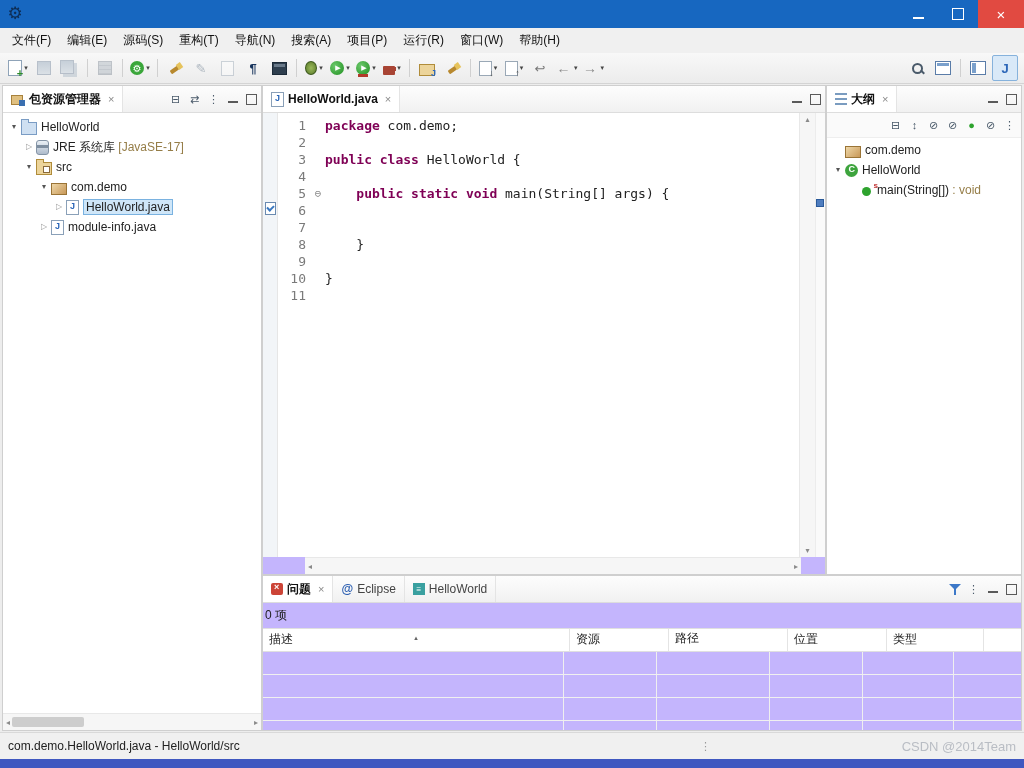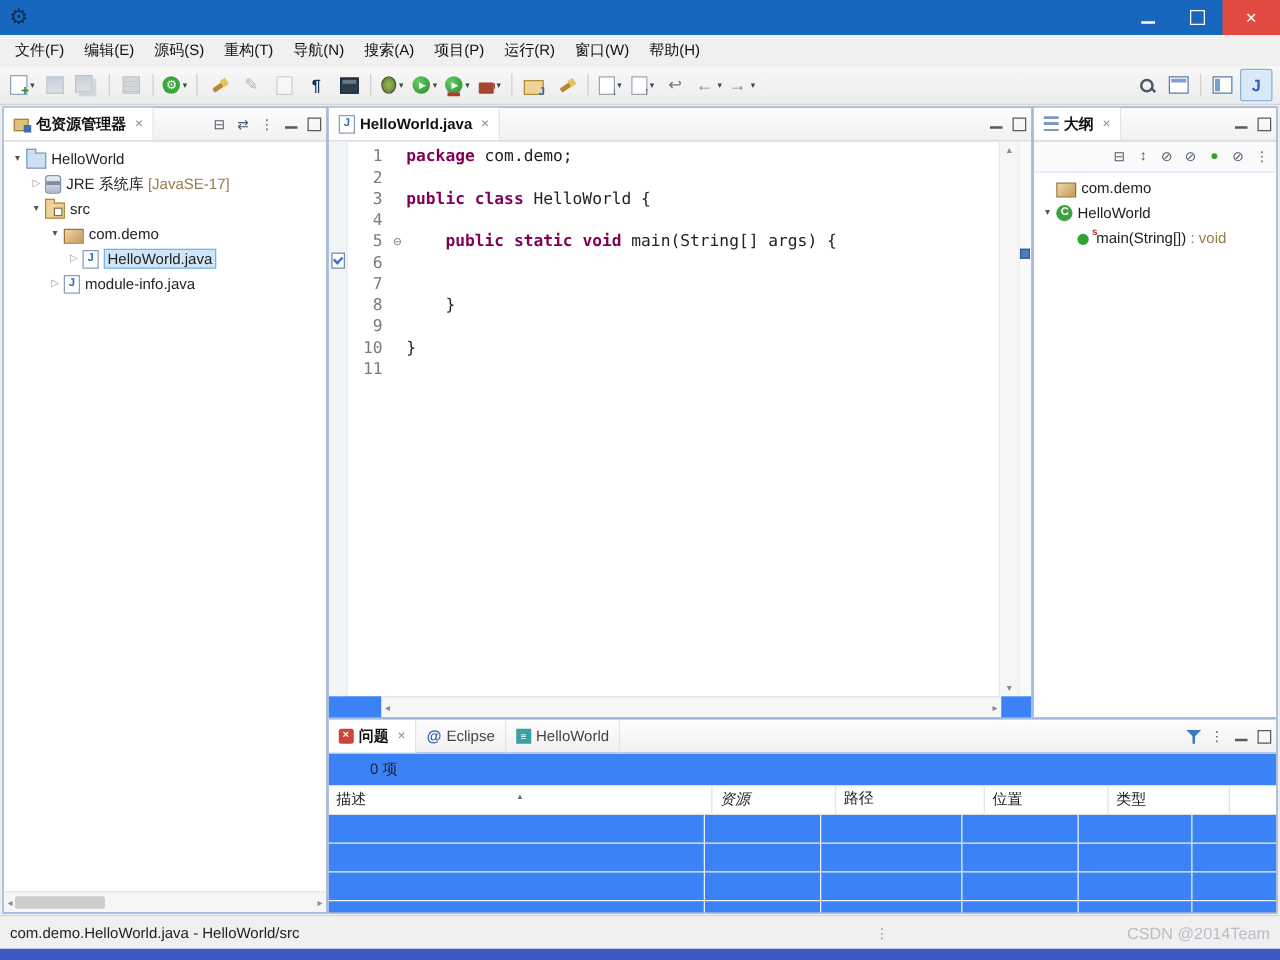--- a/index.html
+++ b/index.html
@@ -63,21 +63,21 @@
   .i-magnifier{width:15px;height:15px;}
   .i-magnifier::before{content:"";position:absolute;left:2px;top:2px;width:7px;height:7px;border:2px solid #4a5a6a;border-radius:50%;}
   .i-magnifier::after{content:"";position:absolute;left:10px;top:10px;width:5px;height:2px;background:#4a5a6a;transform:rotate(45deg);}
   .i-persp,.i-persp2{width:14px;height:12px;border:1px solid #5a7ca8;background:#fff;}
   .i-persp::after{content:"";position:absolute;left:1px;top:1px;right:1px;height:3px;background:#7aa0cc;}
   .i-persp2::after{content:"";position:absolute;left:1px;top:1px;width:4px;bottom:1px;background:#7aa0cc;}
   .i-javapersp{color:#2b66b8;font-weight:bold;font-size:13px;}
 
   
   #workbench{position:absolute;top:83px;left:0;right:0;bottom:35px;}
-  .panel{position:absolute;background:#3b82f6;border:1px solid #cfcfcf;display:flex;flex-direction:column;overflow:hidden;}
+  .panel{position:absolute;background:#c4b5fd;border:1px solid #cfcfcf;display:flex;flex-direction:column;overflow:hidden;}
   #pkg-panel{left:2px;top:2px;width:258px;bottom:2px;}
   #editor-panel{left:262px;top:2px;right:198px;height:488px;}
   #outline-panel{right:2px;top:2px;width:194px;height:488px;}
   #problems-panel{left:262px;right:2px;top:492px;bottom:2px;}
 
   .tabbar{height:26px;background:linear-gradient(#fdfdfd,#f1f1f1);border-bottom:1px solid #ddd;display:flex;align-items:center;flex:none;}
   .tab{height:26px;display:flex;align-items:center;padding:0 8px;gap:4px;color:#444;border-right:1px solid #e4e4e4;white-space:nowrap;}
   .tab.active{background:#fff;font-weight:bold;color:#111;}
   .tab .close{color:#8a8a8a;font-size:11px;margin-left:3px;font-weight:normal;}
   .spacer{flex:1;}
@@ -145,21 +145,21 @@
   .hscroll{height:16px;flex:none;background:#f6f6f6;border-top:1px solid #e8e8e8;display:flex;align-items:center;color:#8a8a8a;font-size:8px;padding:0 3px;}
   .hthumb{height:10px;background:#cdcdcd;border-radius:2px;margin:0 2px;}
   #editor-hscroll{margin-left:42px;margin-right:24px;}
 
   
   #outline-tools{height:24px;border-bottom:1px solid #eee;display:flex;align-items:center;justify-content:flex-end;padding-right:2px;flex:none;background:#fafafa;}
   #outline-tree{flex:1;padding-top:2px;overflow:hidden;background:#fff;}
   .green-dot{color:#2ea32e !important;}
 
   
-  #problems-count{padding:4px 2px;flex:none;margin-left:31px;}
+  #problems-count{padding:4px 2px;flex:none;}
   #phead{display:flex;border-top:1px solid #e0e0e0;border-bottom:1px solid #e0e0e0;height:22px;flex:none;background:#fff;}
   .pcol{height:22px;line-height:21px;padding-left:6px;border-right:1px solid #e4e4e4;position:relative;flex:none;}
   .sortmark{position:absolute;top:-2px;left:50%;transform:translateX(-50%);font-size:7px;color:#666;}
   .prow{display:flex;height:22px;border-bottom:1px solid #f0f0f0;flex:none;}
   .pcell{border-right:1px solid #efefef;height:100%;flex:none;}
 
   
   #statusbar{position:absolute;left:0;right:0;bottom:9px;height:26px;background:#f0f0f0;border-top:1px solid #d9d9d9;display:flex;align-items:center;padding:0 8px;}
   #status-overflow{position:absolute;left:700px;color:#999;font-size:11px;}
   #watermark{margin-left:auto;color:#b9bdc4;font-size:13px;}
@@ -531,21 +531,21 @@
       <span class="mini-ic">
           <span class="ctl-min"></span>
         </span>
       <span class="mini-ic">
           <span class="ctl-max"></span>
         </span>
     </div>
     <div id="problems-count">0 项</div>
     <div id="phead">
         <div class="pcol" style="width: 300px;"><span>描述</span><span class="sortmark">▴</span></div>
-        <div class="pcol" style="width: 92px; font-style: italic;"><span>资源</span></div>
+        <div class="pcol" style="width: 92px;"><span>资源</span></div>
         <div class="pcol" style="width: 112px; font-family: Liberation Mono, monospace;"><span>路径</span></div>
         <div class="pcol" style="width: 92px;"><span>位置</span></div>
         <div class="pcol" style="width: 90px;"><span>类型</span></div>
       </div>
     <div id="prows">
         <div class="prow">
           <div class="pcell" style="width: 300px;"></div>
           <div class="pcell" style="width: 92px;"></div>
           <div class="pcell" style="width: 112px;"></div>
           <div class="pcell" style="width: 92px;"></div>

